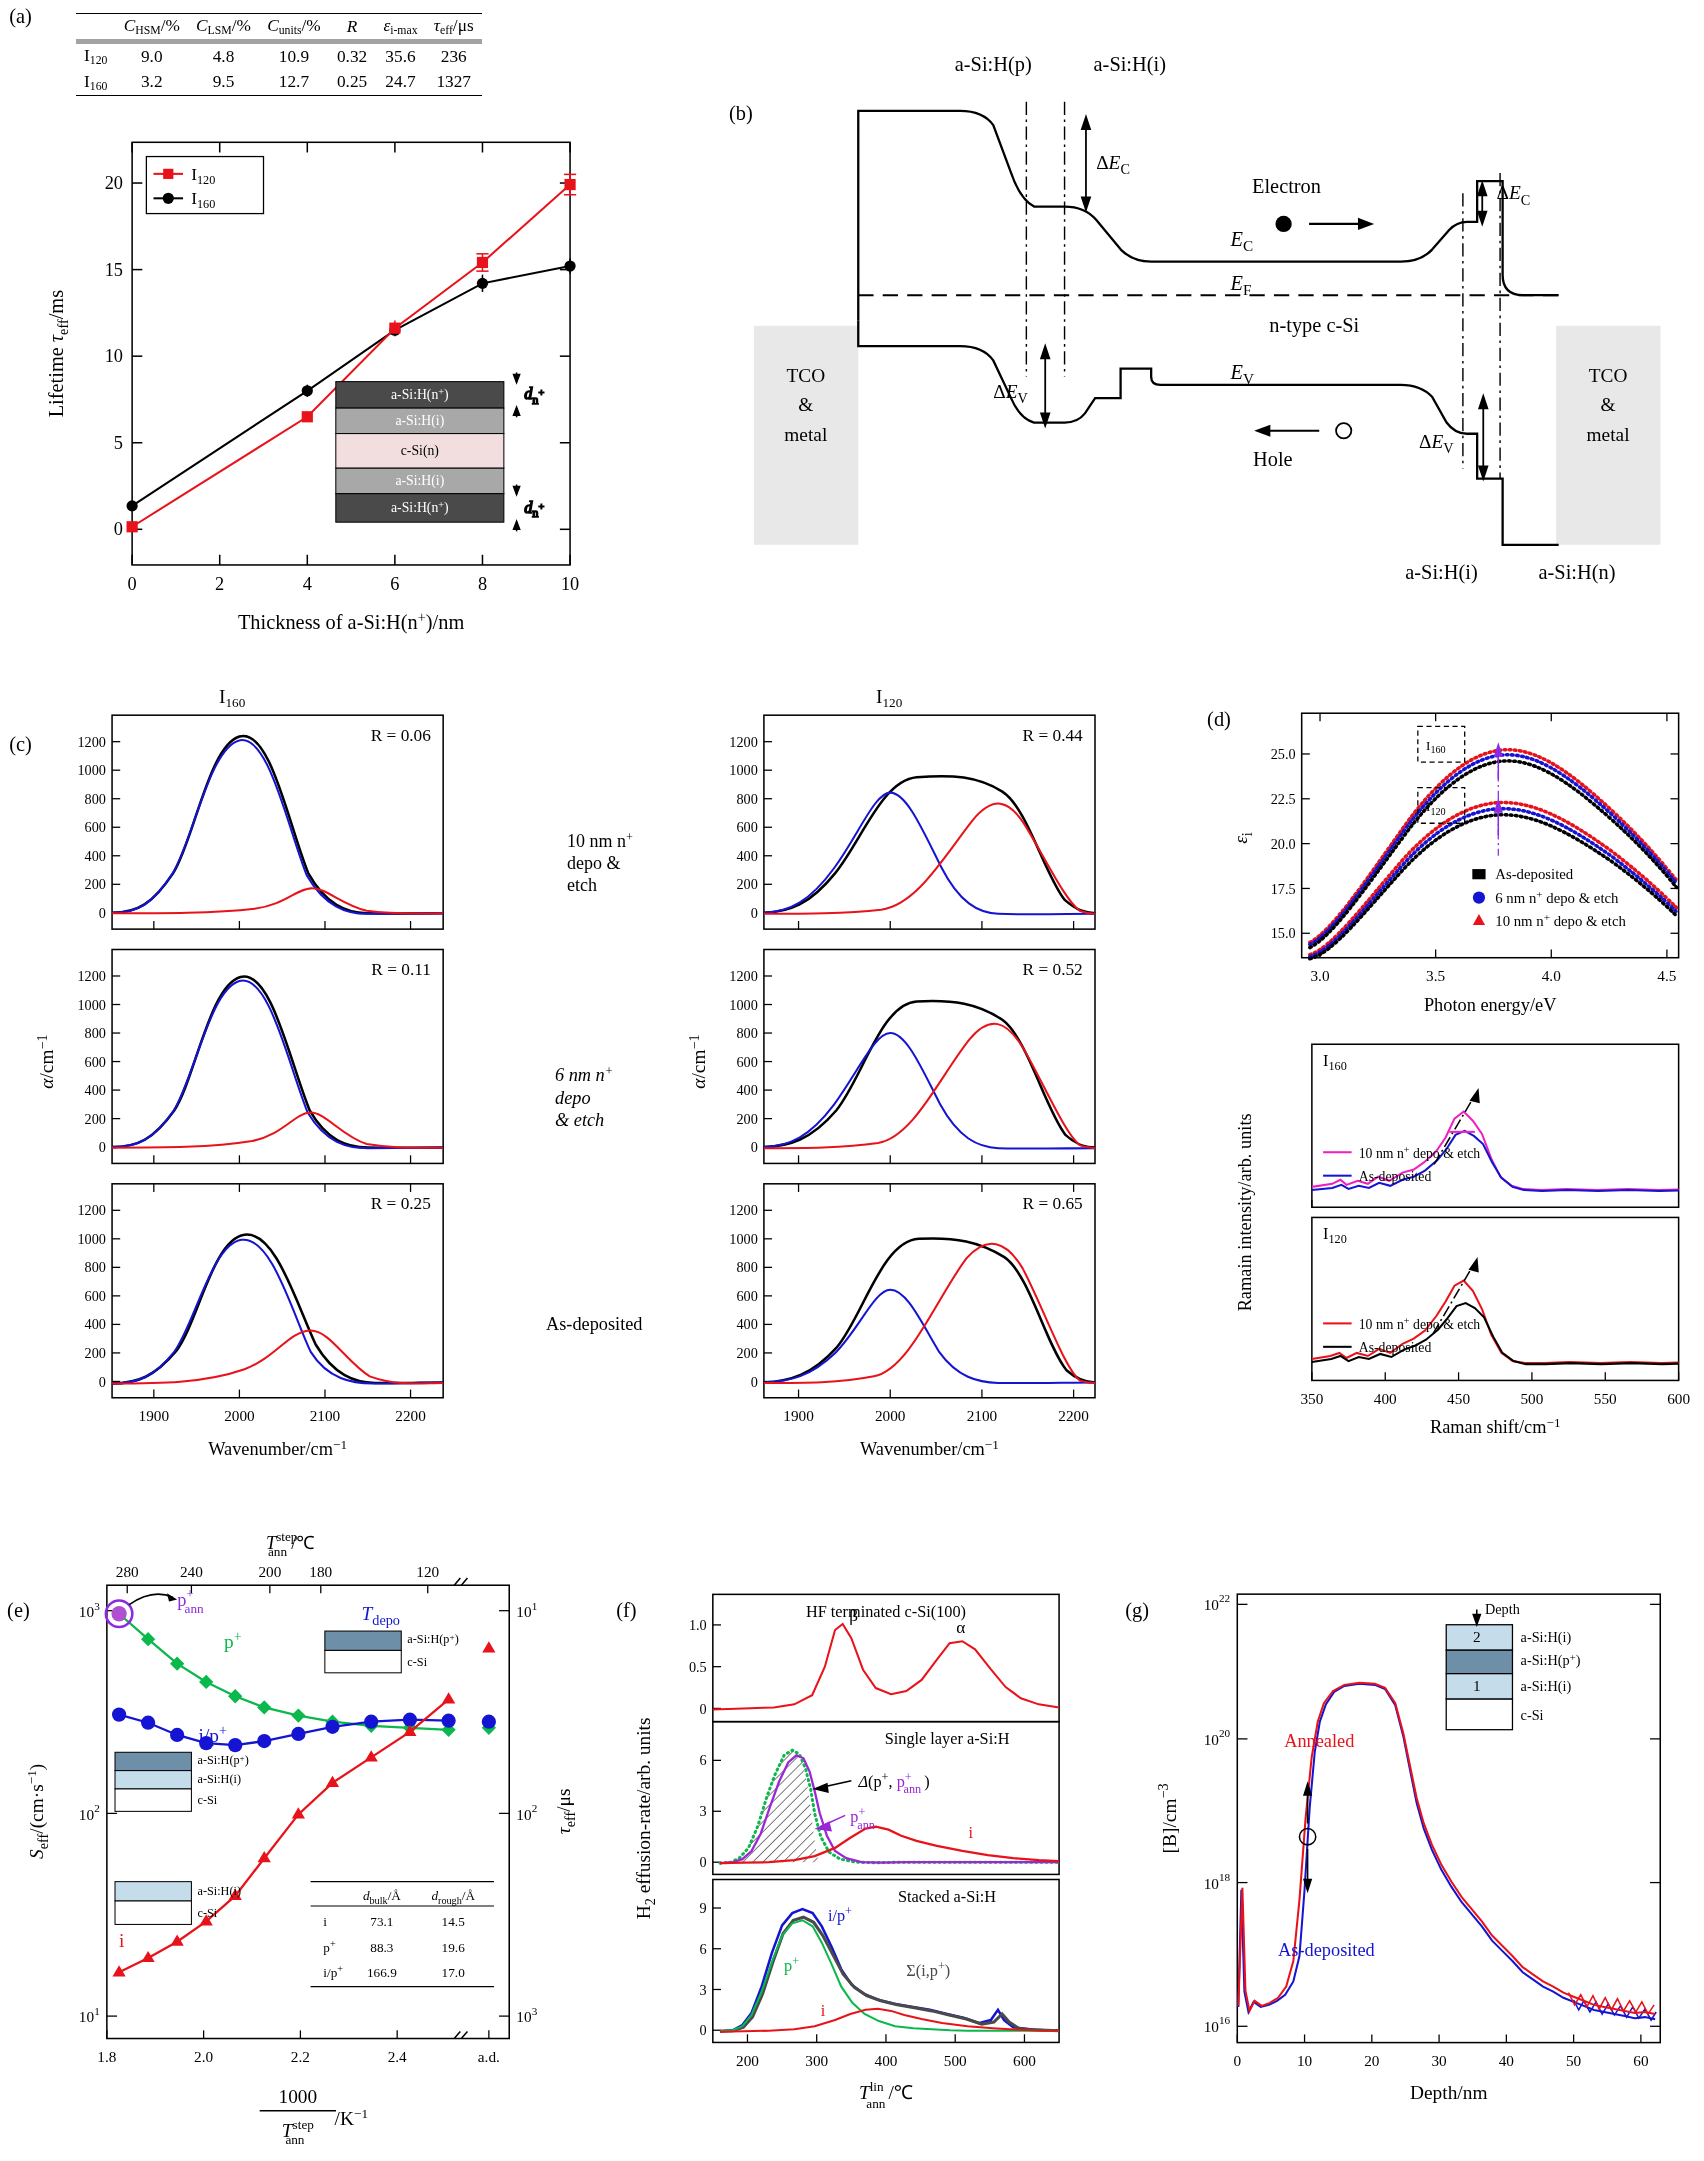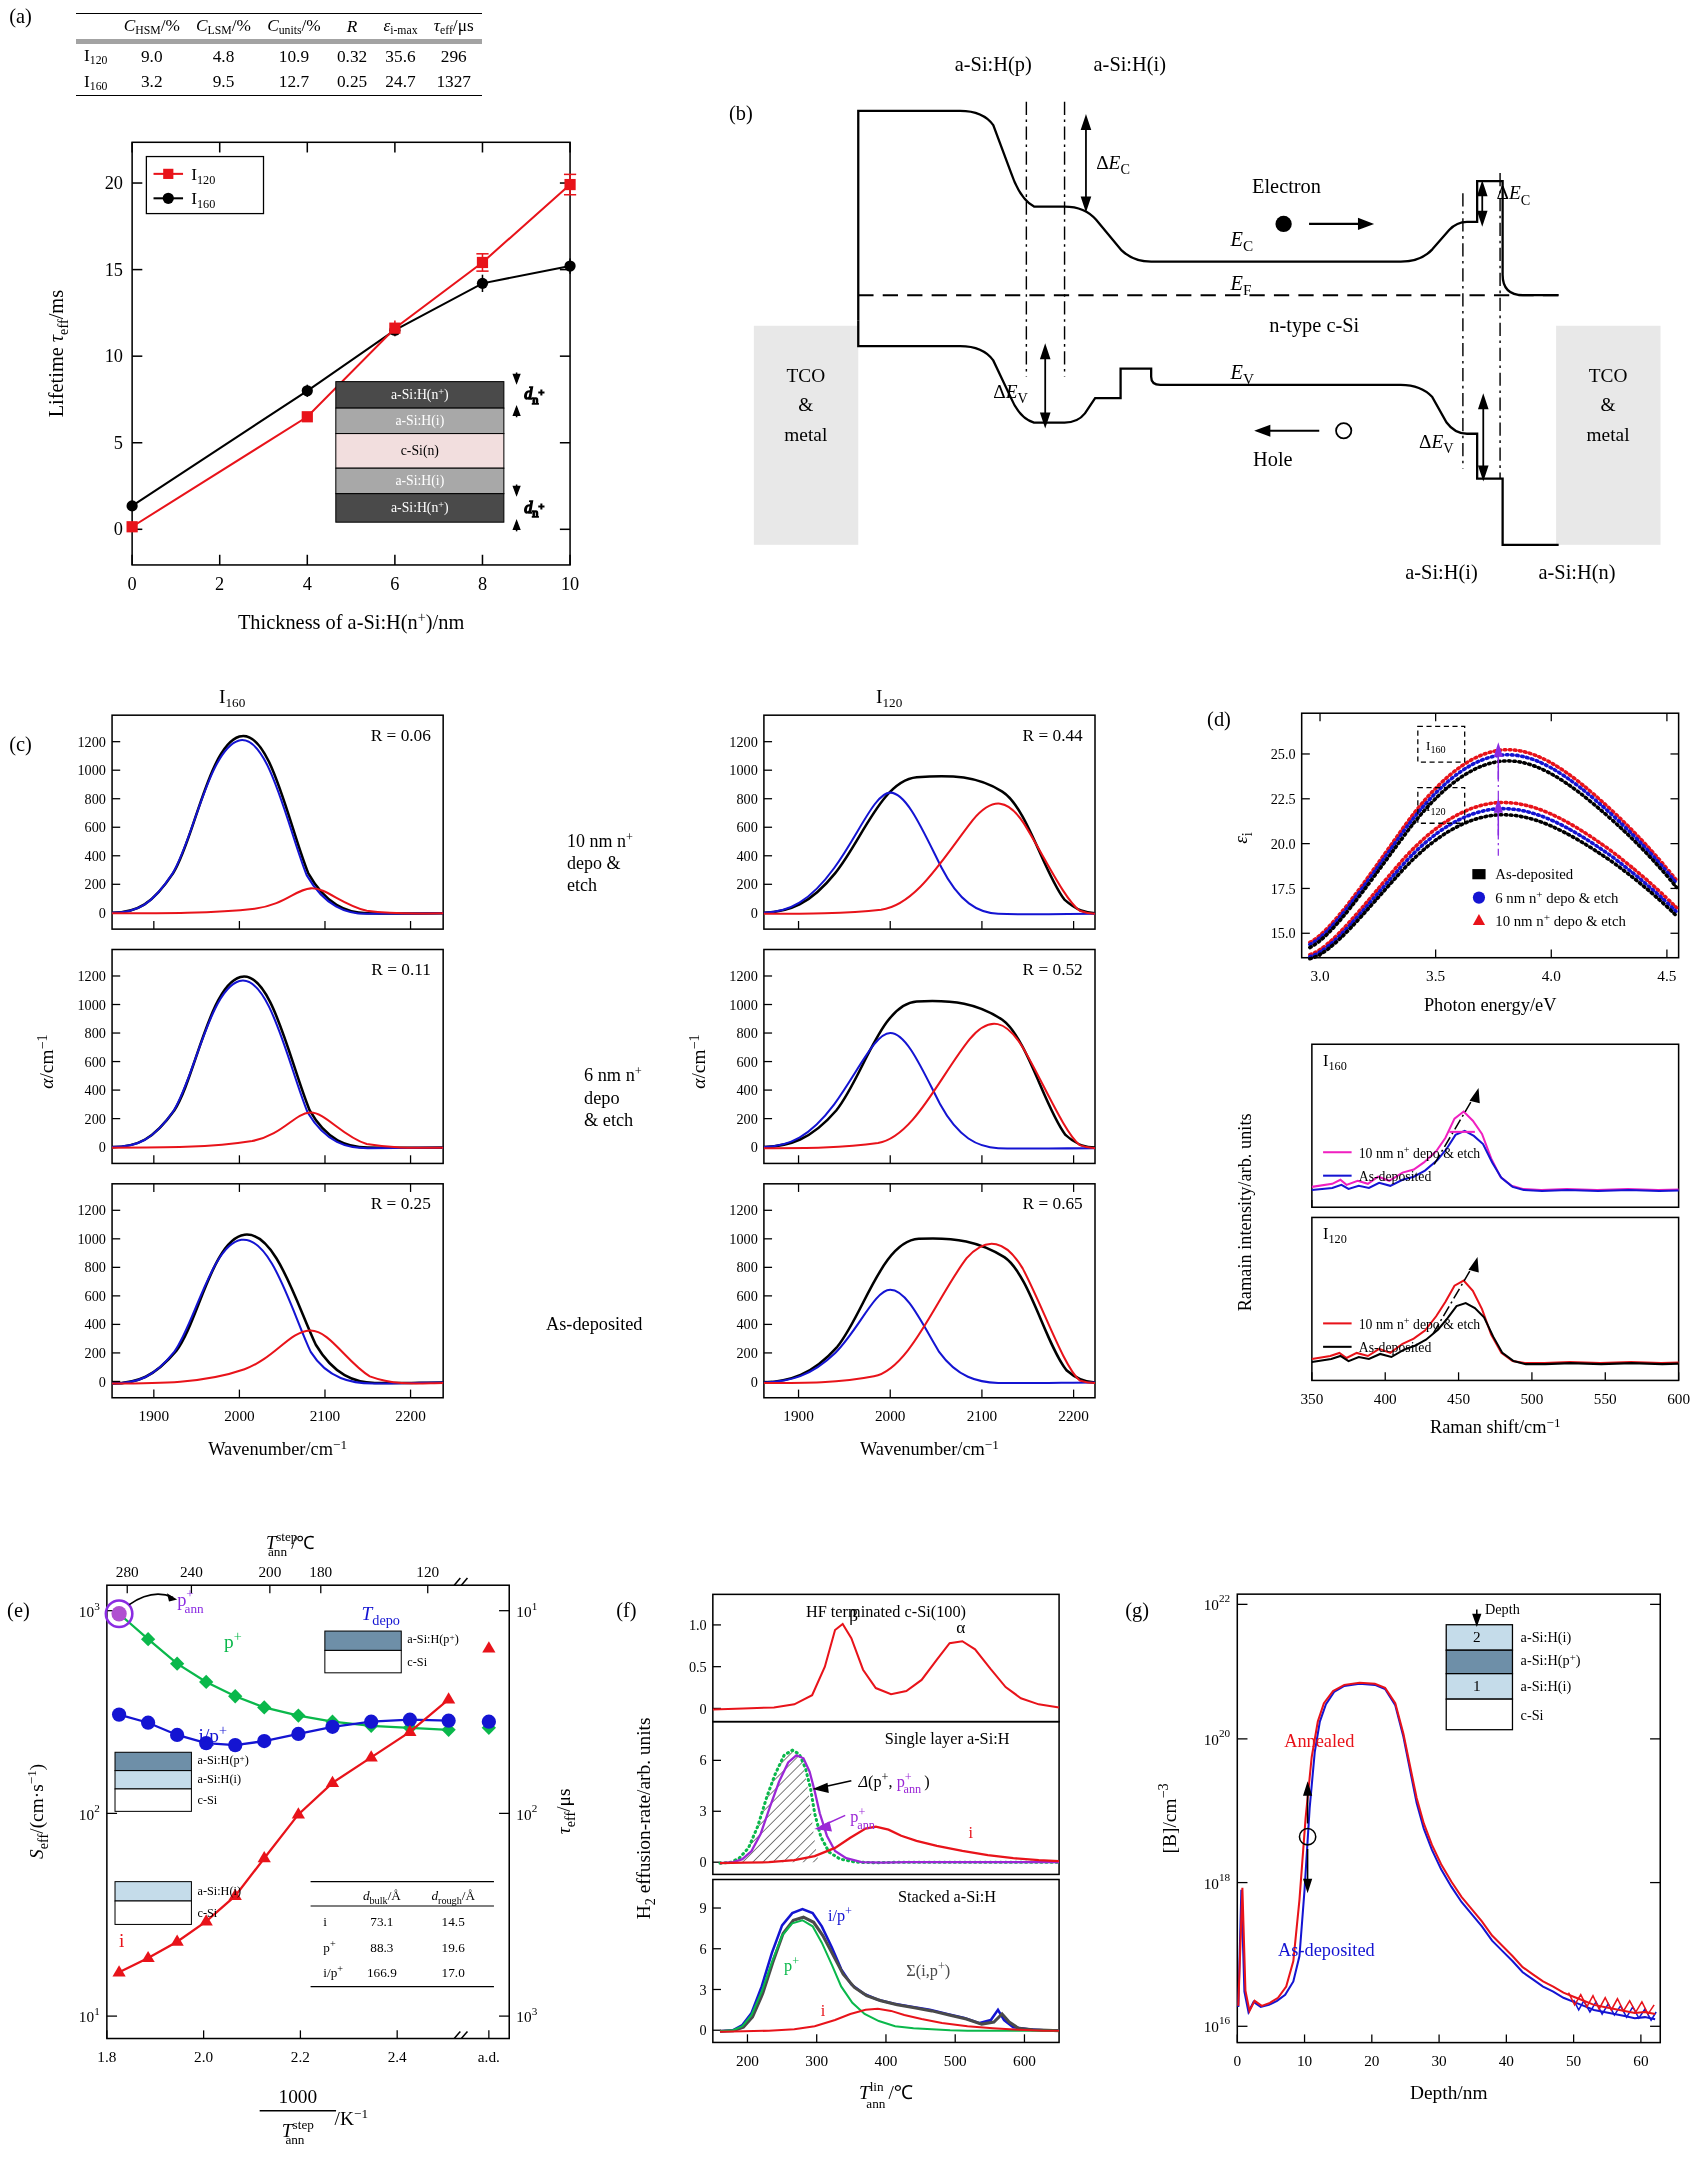--- a/index.html
+++ b/index.html
@@ -34,21 +34,21 @@
         <th class="rule-mid"><i>ε</i><span class="sub">i-max</span></th>
         <th class="rule-mid"><i>τ</i><span class="sub">eff</span>/μs</th>
       </tr>
       <tr>
         <td>I<span class="sub">120</span></td>
         <td>9.0</td>
         <td>4.8</td>
         <td>10.9</td>
         <td>0.32</td>
         <td>35.6</td>
-        <td>296</td>
+        <td>236</td>
       </tr>
       <tr class="rule-bot">
         <td>I<span class="sub">160</span></td>
         <td>3.2</td>
         <td>9.5</td>
         <td>12.7</td>
         <td>0.25</td>
         <td>24.7</td>
         <td>1327</td>
       </tr>
@@ -369,21 +369,21 @@
       <path d="M200,412 C250,412 284,398 326,348 C368,294 398,128 460,120 C520,112 560,250 600,336 C636,396 676,410 716,411 C770,412 810,410 850,410" fill="none" stroke="#000" stroke-width="5"></path>
       <path d="M200,412 C250,412 282,400 322,350 C362,296 396,138 454,130 C512,122 552,268 590,350 C624,404 672,412 712,412 C770,412 810,410 850,410" fill="none" stroke="#1414d2" stroke-width="4"></path>
       <path d="M200,412 C290,412 380,412 460,384 C520,362 548,310 588,308 C626,306 660,370 706,398 C760,418 810,411 850,411" fill="none" stroke="#e8131a" stroke-width="4"></path>
       <text x="826" y="70" font-size="34" text-anchor="end">R = 0.25</text>
       <text x="525" y="552" font-size="36" text-anchor="middle">Wavenumber/cm<tspan font-size="26" dy="-12">−1</tspan></text>
     </g>
     <text x="84" y="700" font-size="38" text-anchor="middle" transform="rotate(-90 84 700)"><tspan font-style="italic">α</tspan>/cm<tspan font-size="28" dy="-12">−1</tspan></text>
   </svg>
 
   <div style="position:absolute;left:567px;top:153px;width:112px;font-size:18px;line-height:1.22;">10 nm n<span class="sup">+</span><br>depo &amp;<br>etch</div>
-  <div style="position:absolute;left:584px;top:387px;width:112px;font-size:18.3px;line-height:1.22;">6 nm n<span class="sup">+</span><br>depo<br>&amp; etch</div>
+  <div style="position:absolute;left:555px;top:387px;width:112px;font-size:18.3px;line-height:1.22;font-style:italic;">6 nm n<span class="sup">+</span><br>depo<br>&amp; etch</div>
   <div style="position:absolute;left:546px;top:637px;width:127px;font-size:18.3px;">As-deposited</div>
 </div>
 
 <div class="panel" style="left:662px;top:677px;width:550px;height:825px;">
   <div style="position:absolute;left:214px;top:9.2px;font-size:19.4px;">I<span class="sub">120</span></div>
   <svg width="540" height="815" style="position:absolute;left:0px;top:28px;" viewBox="0 0 1060 1600">
 
     <g>
       <rect x="200" y="20" width="650" height="420" fill="none" stroke="#000" stroke-width="3"></rect>
       <g stroke="#000" stroke-width="2.5">

